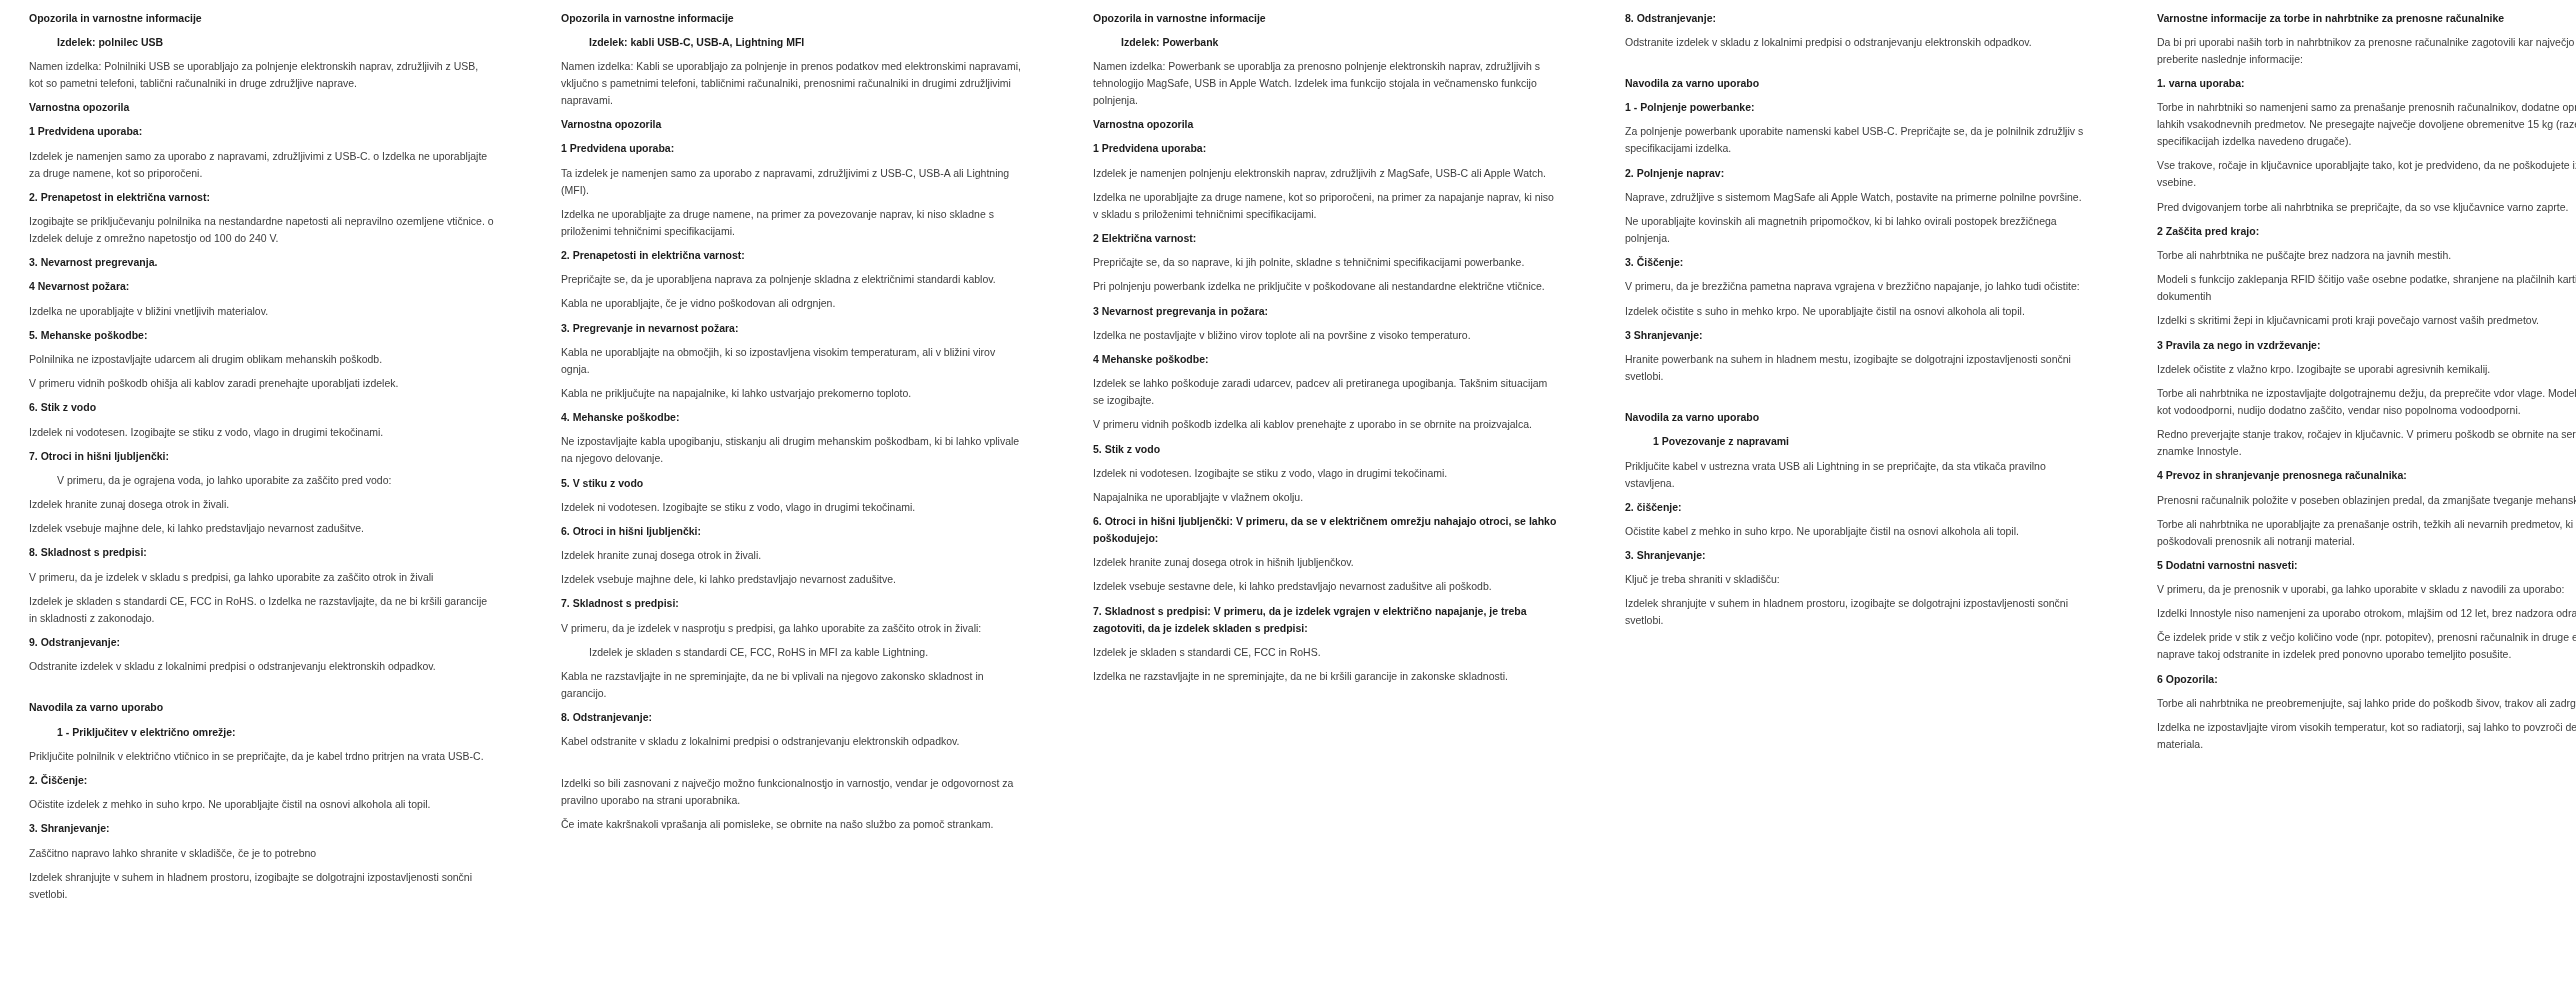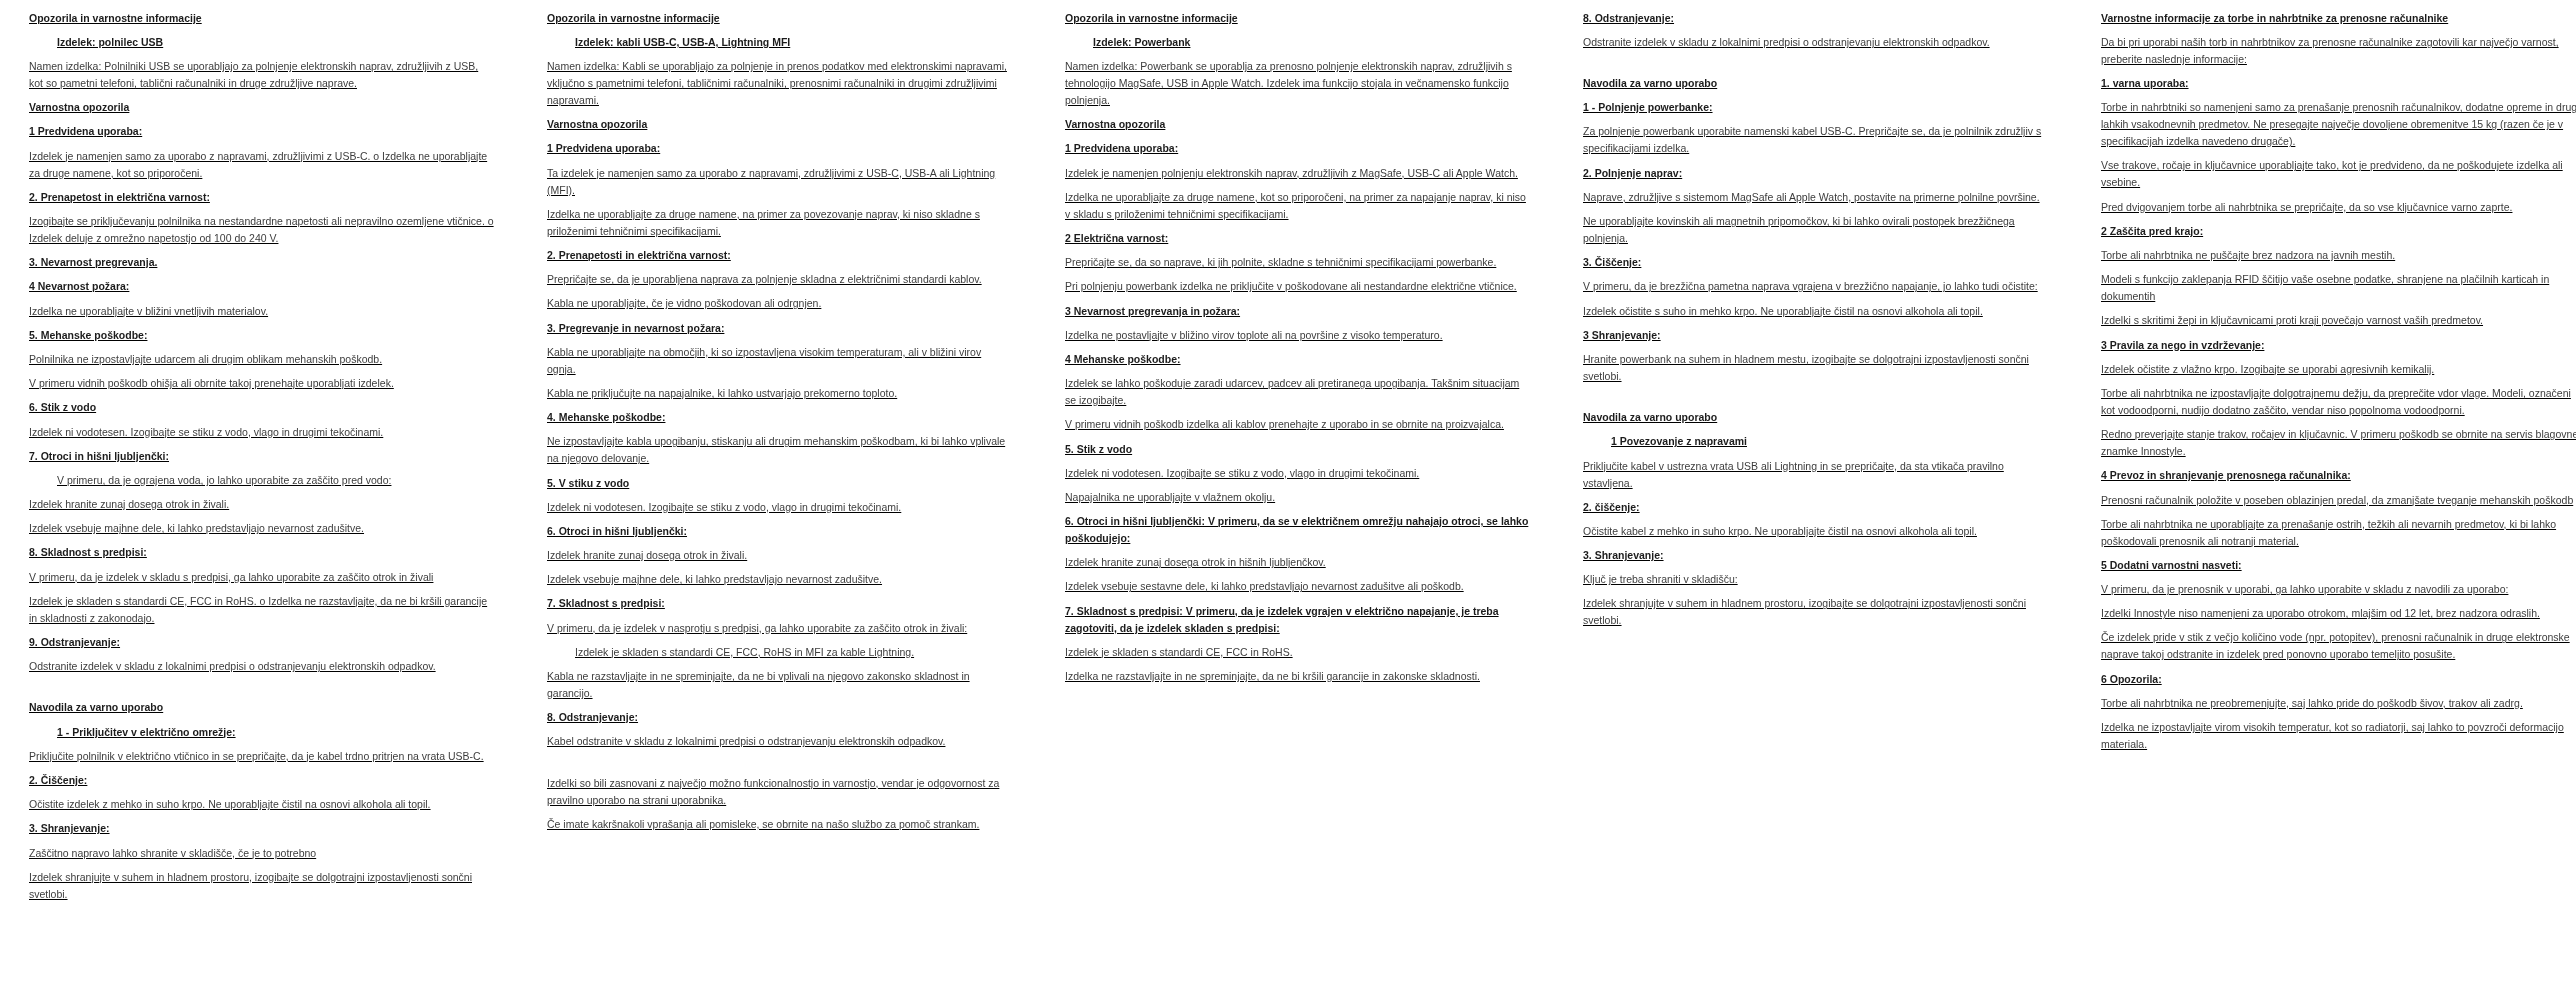--- a/index.html
+++ b/index.html
@@ -10,22 +10,21 @@
   body {
     width: 2576px;
     height: 1006px;
     overflow: hidden;
     font-family: "Liberation Sans", "DejaVu Sans", sans-serif;
   }
   .page {
     display: flex;
     align-items: flex-start;
     padding: 9.7px 0 0 29px;
-    gap: 53px;
-    text-decoration: underline;
+    gap: 67px;
   }
   .col {
     width: 465px;
     flex: 0 0 auto;
   }
   .col.wide {
     width: 485px;
   }
   .h {
     font-size: 10.5px;
@@ -60,21 +59,21 @@
       <div class="h">Varnostna opozorila</div>
       <div class="h">1 Predvidena uporaba:</div>
       <div class="p">Izdelek je namenjen samo za uporabo z napravami, združljivimi z USB-C. o Izdelka ne uporabljajte za druge namene, kot so priporočeni.</div>
       <div class="h">2. Prenapetost in električna varnost:</div>
       <div class="p">Izogibajte se priključevanju polnilnika na nestandardne napetosti ali nepravilno ozemljene vtičnice. o Izdelek deluje z omrežno napetostjo od 100 do 240 V.</div>
       <div class="h">3. Nevarnost pregrevanja.</div>
       <div class="h">4 Nevarnost požara:</div>
       <div class="p">Izdelka ne uporabljajte v bližini vnetljivih materialov.</div>
       <div class="h">5. Mehanske poškodbe:</div>
       <div class="p">Polnilnika ne izpostavljajte udarcem ali drugim oblikam mehanskih poškodb.</div>
-      <div class="p">V primeru vidnih poškodb ohišja ali obrnite takoj prenehajte uporabljati izdelek.</div>
+      <div class="p">V primeru vidnih poškodb ohišja ali kablov zaradi prenehajte uporabljati izdelek.</div>
       <div class="h">6. Stik z vodo</div>
       <div class="p">Izdelek ni vodotesen. Izogibajte se stiku z vodo, vlago in drugimi tekočinami.</div>
       <div class="h">7. Otroci in hišni ljubljenčki:</div>
       <div class="p smudge">V primeru, da je ograjena voda, jo lahko uporabite za zaščito pred vodo:</div>
       <div class="p">Izdelek hranite zunaj dosega otrok in živali.</div>
       <div class="p">Izdelek vsebuje majhne dele, ki lahko predstavljajo nevarnost zadušitve.</div>
       <div class="h">8. Skladnost s predpisi:</div>
       <div class="p">V primeru, da je izdelek v skladu s predpisi, ga lahko uporabite za zaščito otrok in živali</div>
       <div class="p">Izdelek je skladen s standardi CE, FCC in RoHS. o Izdelka ne razstavljajte, da ne bi kršili garancije in skladnosti z zakonodajo.</div>
       <div class="h">9. Odstranjevanje:</div>

